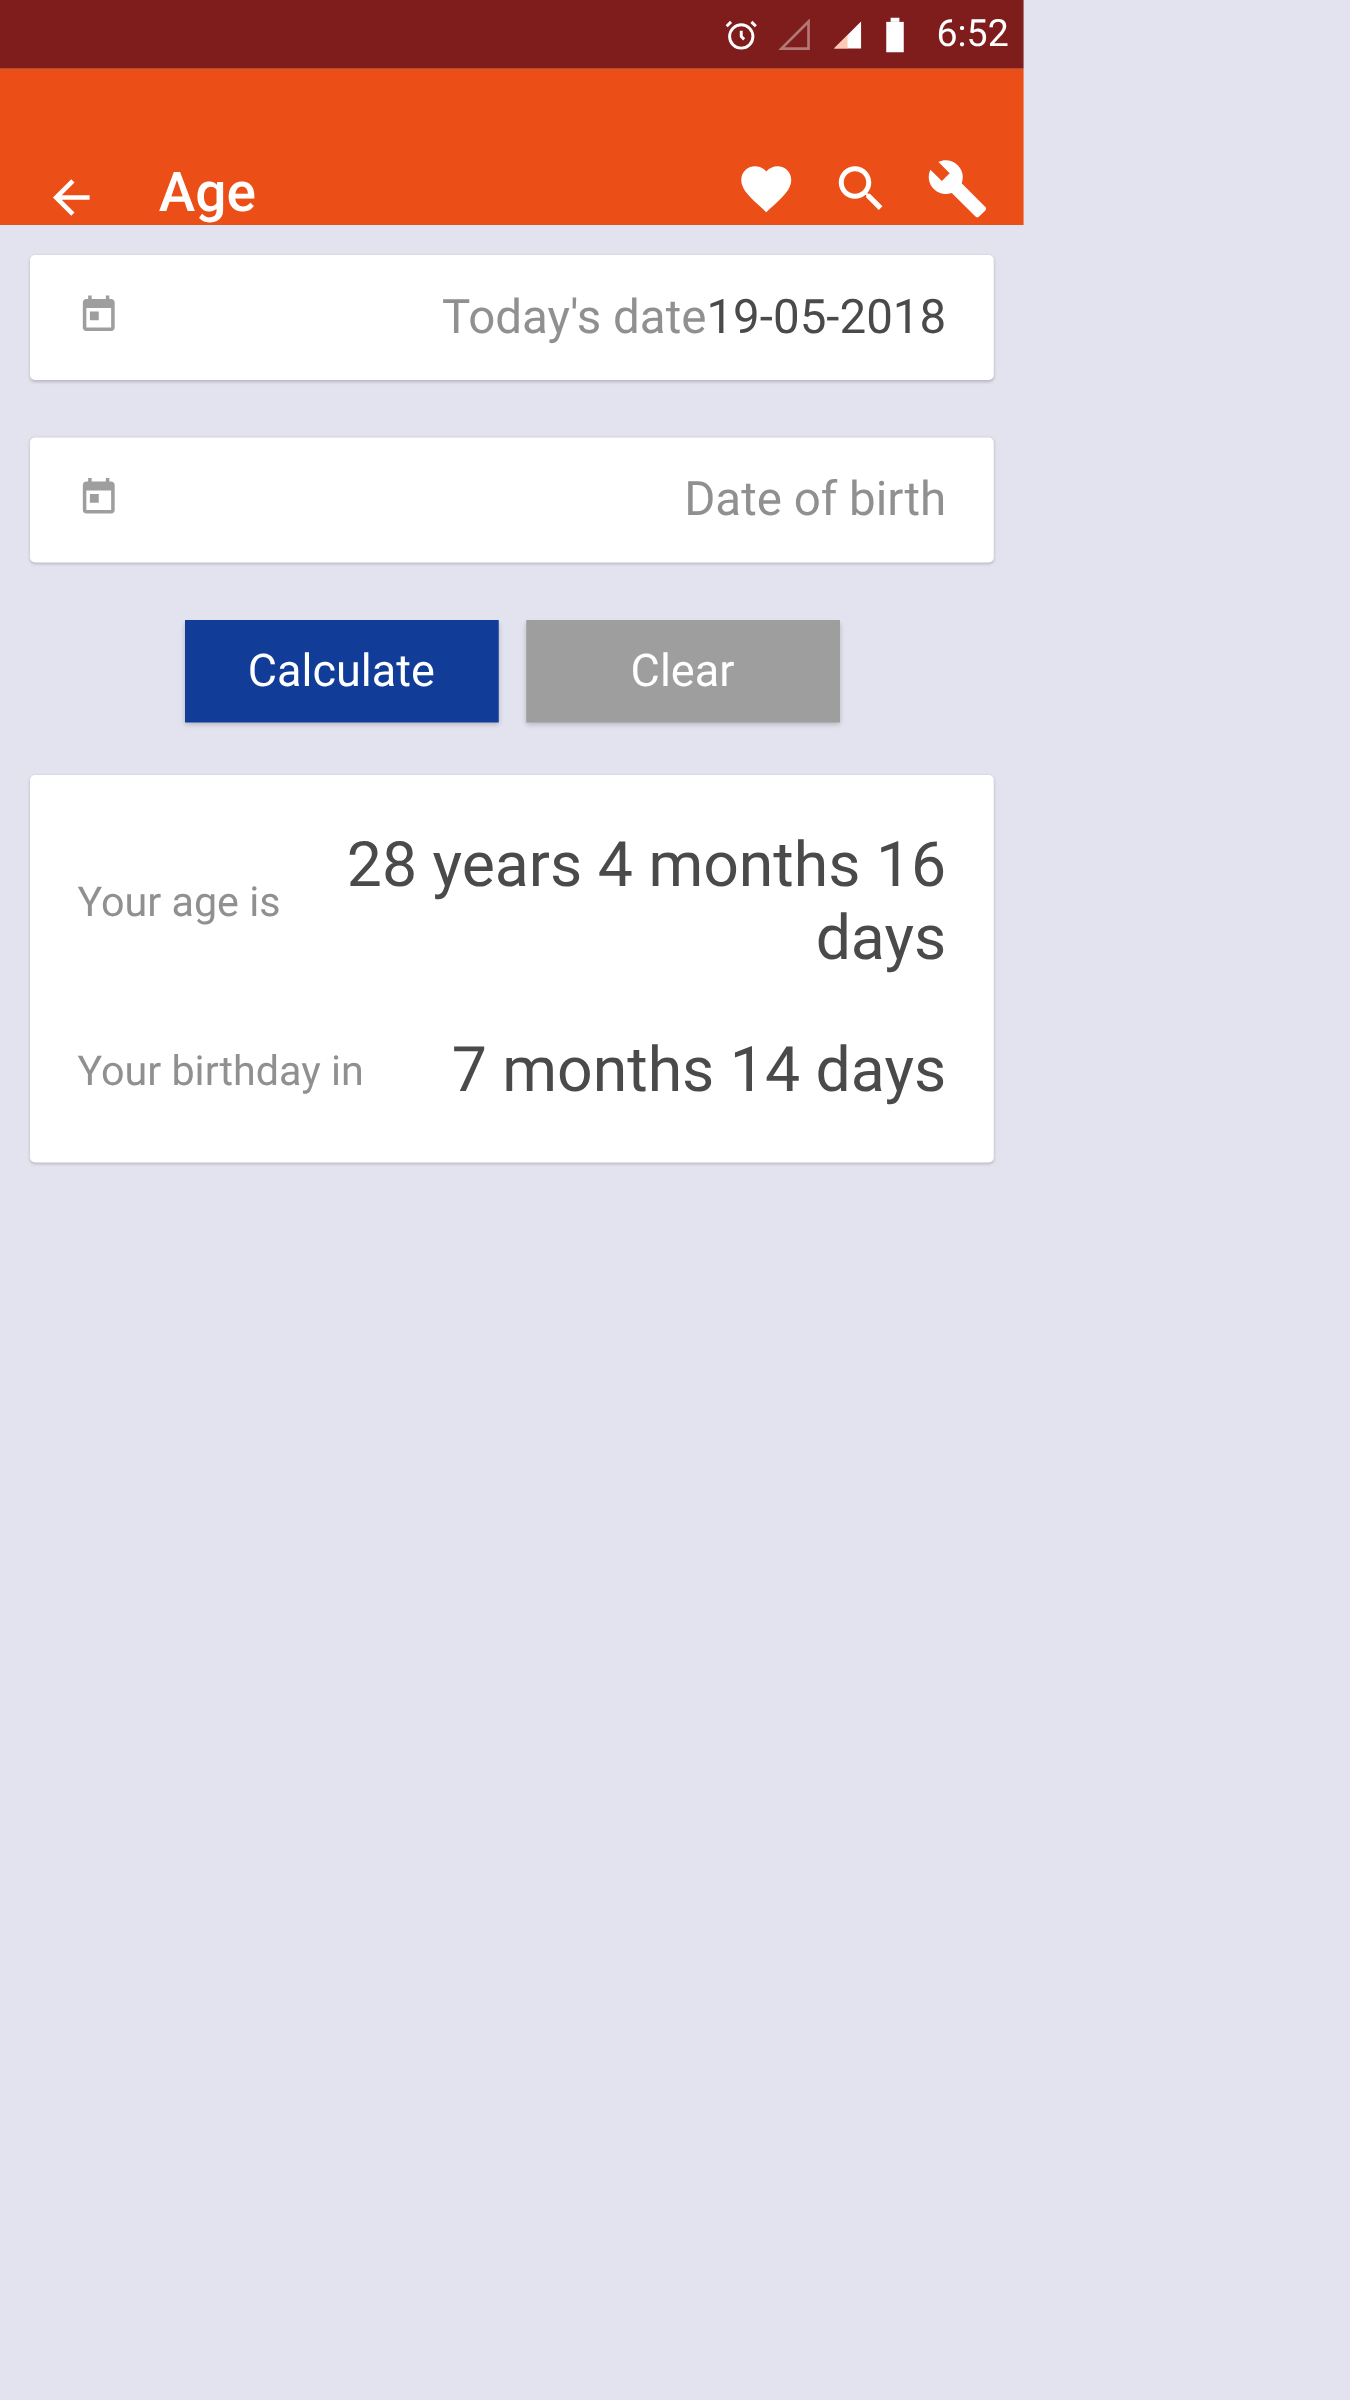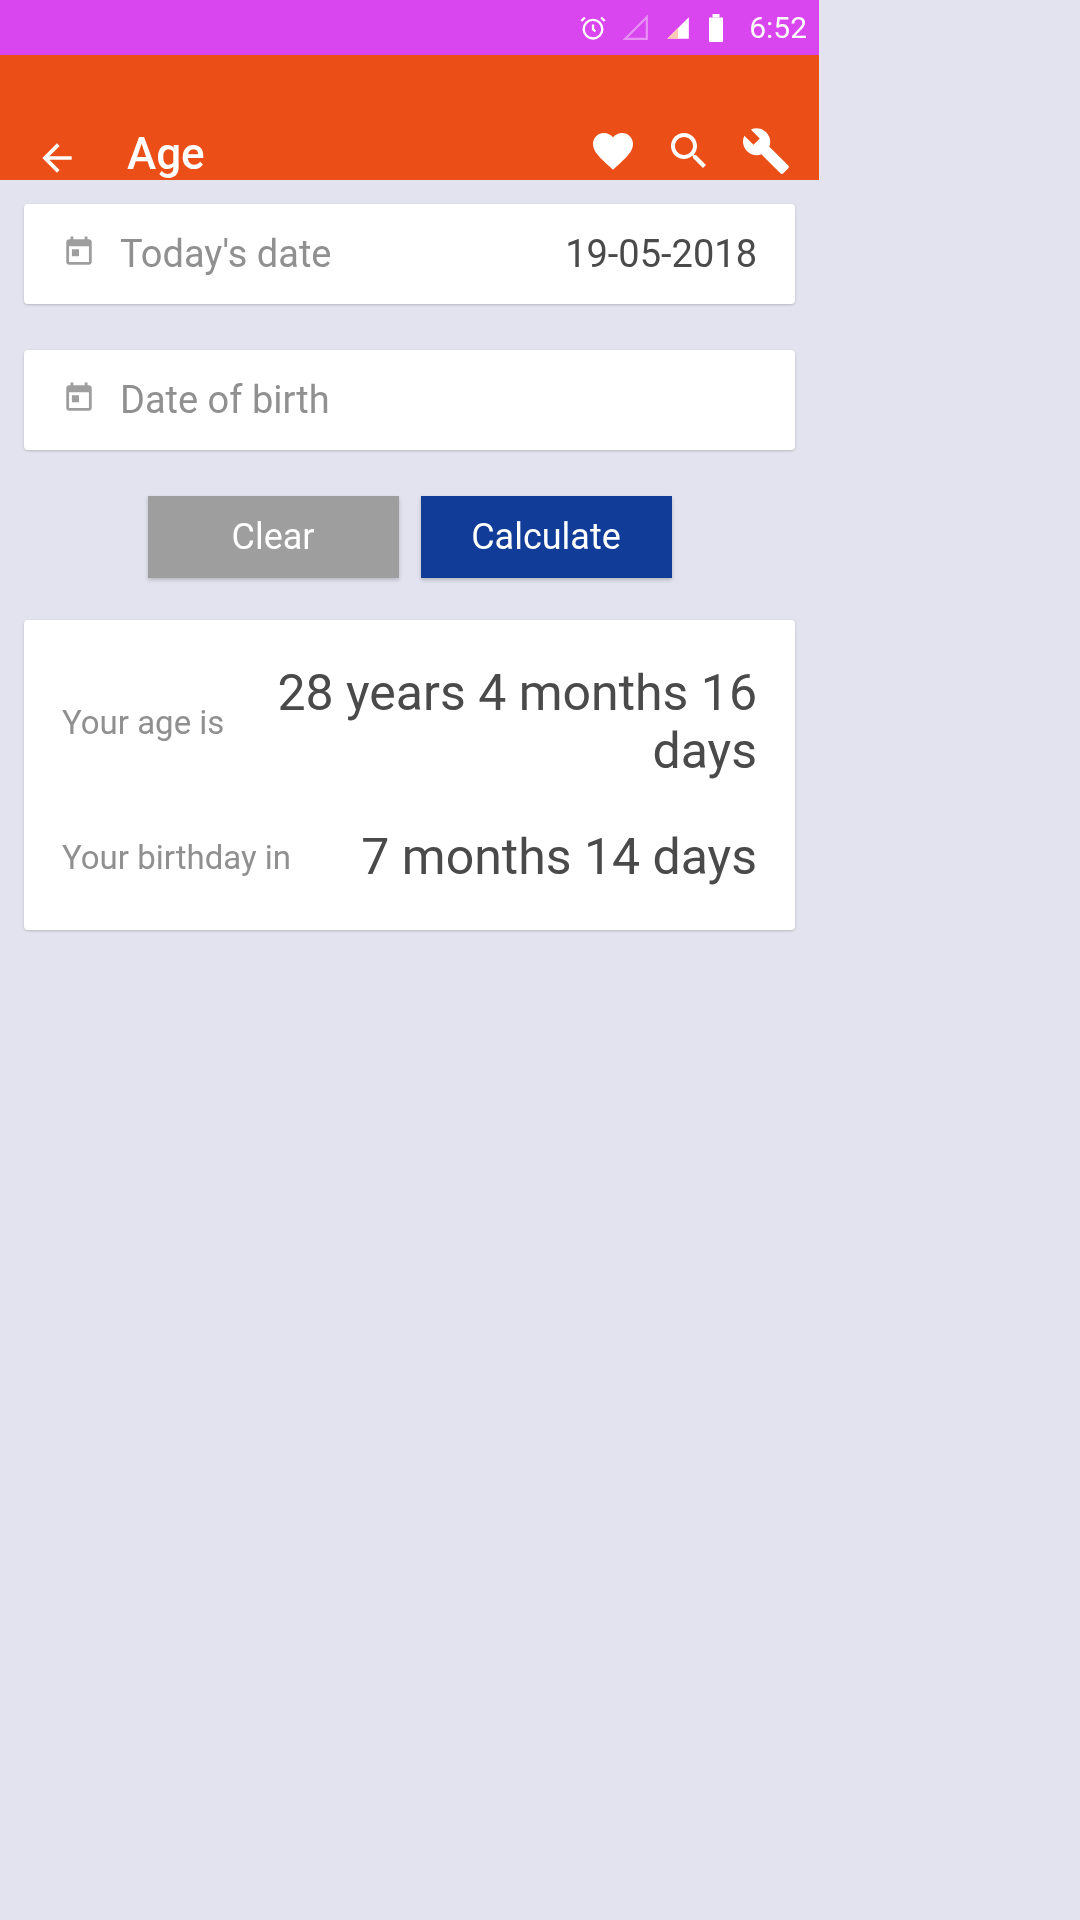--- a/index.html
+++ b/index.html
@@ -11,21 +11,21 @@
     body {
       width: 819px;
       height: 1456px;
       font-family: Roboto, -apple-system, BlinkMacSystemFont, "Segoe UI", Arial, sans-serif;
       background: #E2E3EE;
       overflow: hidden;
     }
     
     .status-bar {
       height: 55px;
-      background: #d946ef;
+      background: #7f1d1d;
       display: flex;
       justify-content: flex-end;
       align-items: center;
       padding-right: 12px;
       gap: 16px;
       color: white;
     }
     
     .status-time {
       font-size: 30px;
@@ -86,20 +86,21 @@
     
     .date-icon {
       color: #9E9E9E;
       margin-right: 24px;
     }
     
     .date-label {
       font-size: 38px;
       color: #909090;
       flex: 1;
+      text-align: right;
     }
     
     .date-value {
       font-size: 38px;
       color: #4A4A4A;
       font-weight: 400;
     }
     
     .button-row {
       display: flex;
@@ -232,22 +233,22 @@
       <span class="date-icon">
         <svg width="34" height="34" viewBox="0 0 24 24" fill="#9E9E9E">
           <path d="M19 3h-1V1h-2v2H8V1H6v2H5c-1.11 0-1.99.9-1.99 2L3 19c0 1.1.89 2 2 2h14c1.1 0 2-.9 2-2V5c0-1.1-.9-2-2-2zm0 16H5V8h14v11zM7 10h5v5H7z"></path>
         </svg>
       </span>
       <span class="date-label">Date of birth</span>
     </div>
   </div>
 
   <div class="button-row">
+    <button class="btn btn-primary">Calculate</button>
     <button class="btn btn-secondary">Clear</button>
-    <button class="btn btn-primary">Calculate</button>
   </div>
 
   <div class="results-card">
     <div class="result-row">
       <span class="result-label">Your age is</span>
       <span class="result-value">28 years 4 months 16 days</span>
     </div>
     <div class="result-row">
       <span class="result-label">Your birthday in</span>
       <span class="result-value">7 months 14 days</span>

